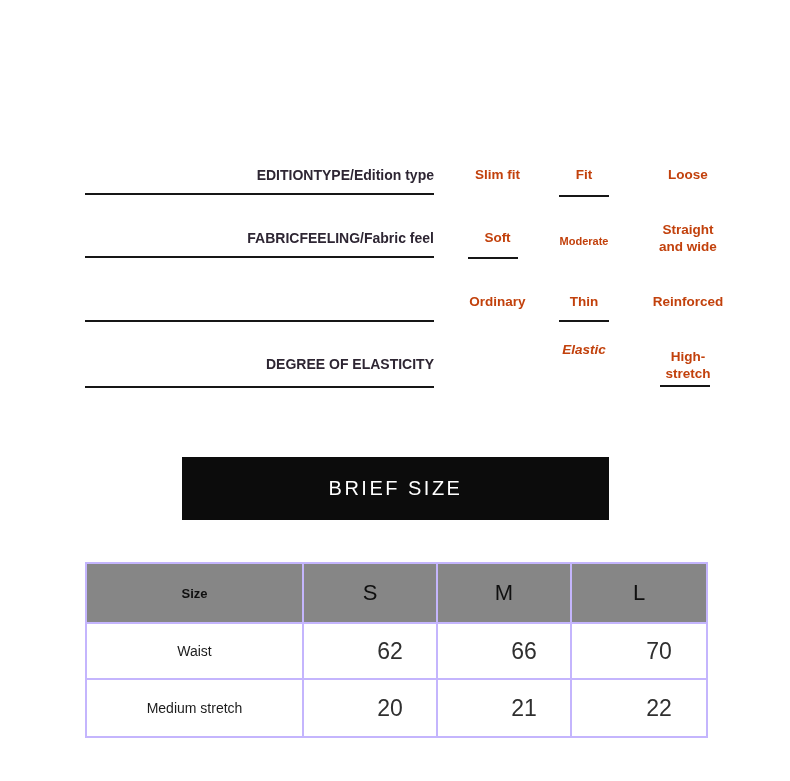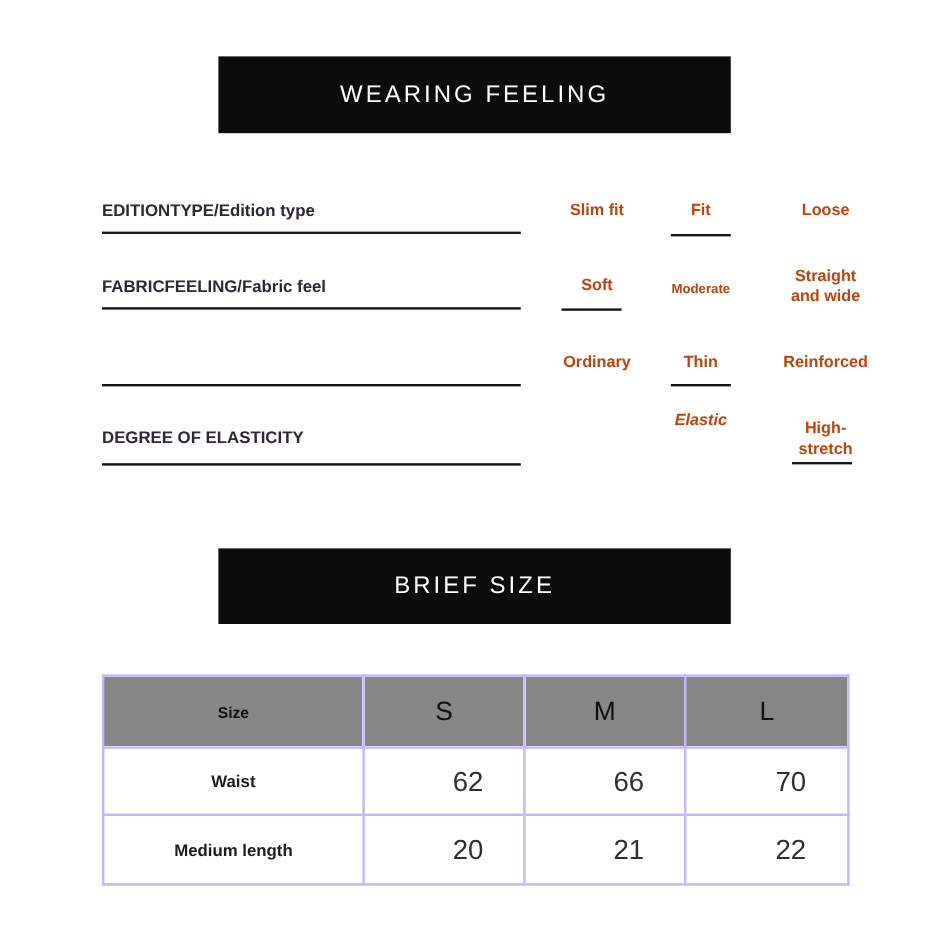--- a/index.html
+++ b/index.html
@@ -15,21 +15,21 @@
     position:absolute; left:182px; width:427px; height:64px;
     background:#0c0c0c; color:#ffffff;
     display:flex; align-items:center; justify-content:center;
     font-size:20px; font-weight:400; letter-spacing:2.5px;
   }
   .banner.wearing { top:47px; }
   .banner.brief   { top:457px; height:63px;text-align:right; }
 
   
   .attr-label {
-    position:absolute; left:85px; width:349px; text-align:left;
+    position:absolute; left:85px; width:349px; text-align:right;
     font-size:14px; font-weight:700; color:#2e2633; line-height:20px;
     white-space:nowrap;
   }
   .attr-line {
     position:absolute; left:85px; width:349px; height:2px; background:#161616;
   }
   .r0 { top:165px; } .l0 { top:193px; }
   .r1 { top:228px; } .l1 { top:256px; }
   .r2 { top:292px; } .l2 { top:320px; }
   .r3 { top:354px; } .l3 { top:386px; }
@@ -59,33 +59,30 @@
   table.size-table {
     border-collapse:collapse; table-layout:fixed; width:621px;
   }
   table.size-table th, table.size-table td {
     border:2px solid #c4b5fd; text-align:center; vertical-align:middle;
     overflow:hidden;
   }
   table.size-table thead th { background:#868686; color:#101010; height:60px; }
   th.size-cap { font-size:13px; font-weight:700; }
   th.sml      { font-size:22px; font-weight:400; }
-  td.row-label { font-size:14px; font-weight:700; color:#1c1c1c; }
+  td.row-label { font-size:14px; font-weight:400; color:#1c1c1c; }
   td.val       { font-size:23px; font-weight:400; color:#2f2f2f;padding-left:40px; }
   tr.body-r1 td { height:56px; }
   tr.body-r2 td { height:58px; }
 </style>
 </head>
 <body>
 
 <div class="stage">
 
-  <div class="banner wearing">
-    <span>WEARING FEELING</span>
-  </div>
 
   <div class="attr-label r0">EDITIONTYPE/Edition type</div>
   <div class="attr-line l0"></div>
   <div class="opt colA t165">Slim fit</div>
   <div class="opt colB t165">Fit</div>
   <div class="sel-line sel-fit"></div>
   <div class="opt colC t165">Loose</div>
 
   <div class="attr-label r1">FABRICFEELING/Fabric feel</div>
   <div class="attr-line l1"></div>
@@ -129,21 +126,21 @@
         </tr>
       </thead>
       <tbody>
         <tr class="body-r1">
           <td class="row-label">Waist</td>
           <td class="val">62</td>
           <td class="val">66</td>
           <td class="val">70</td>
         </tr>
         <tr class="body-r2">
-          <td class="row-label">Medium length</td>
+          <td class="row-label">Medium stretch</td>
           <td class="val">20</td>
           <td class="val">21</td>
           <td class="val">22</td>
         </tr>
       </tbody>
     </table>
   </div>
 
 </div>
 

